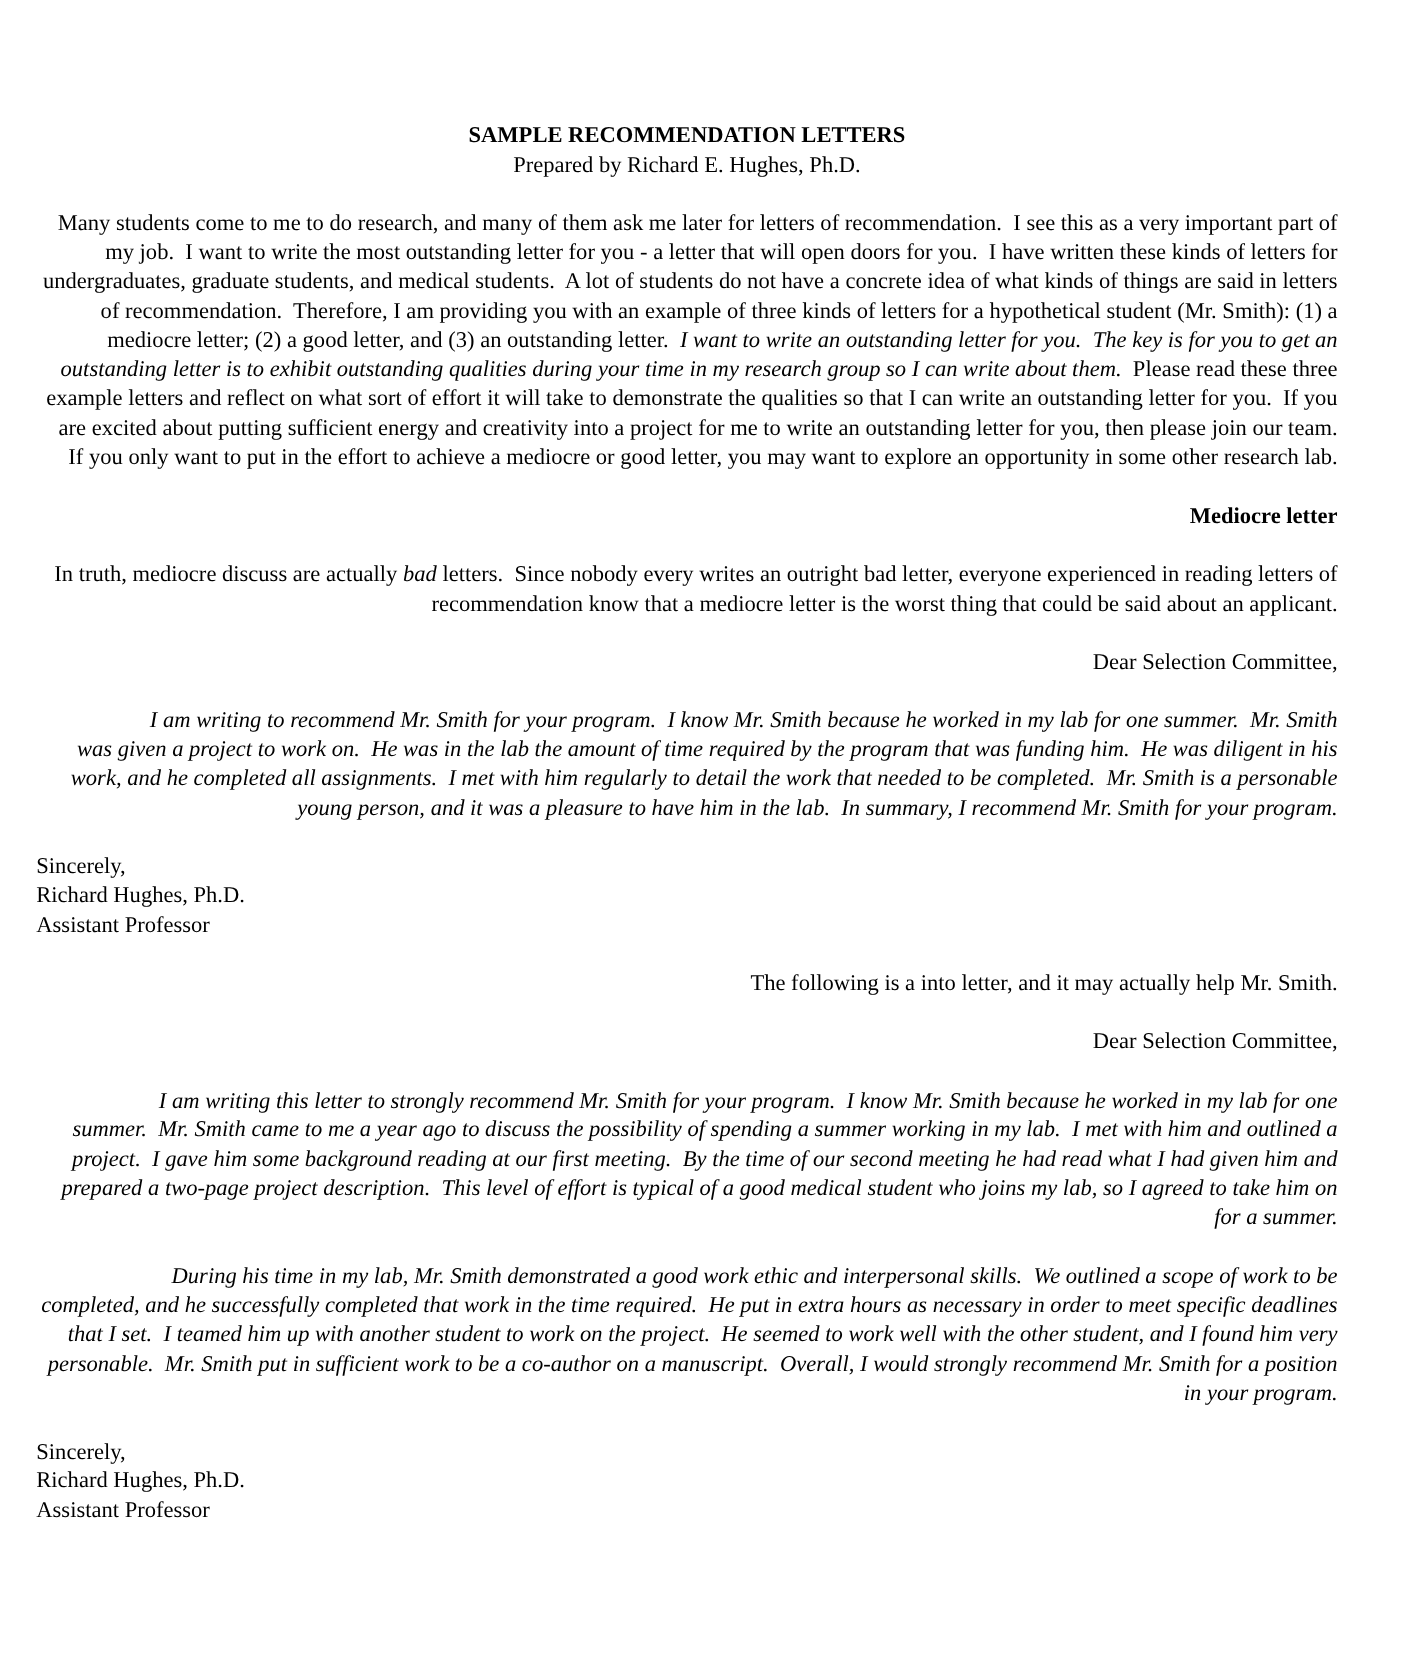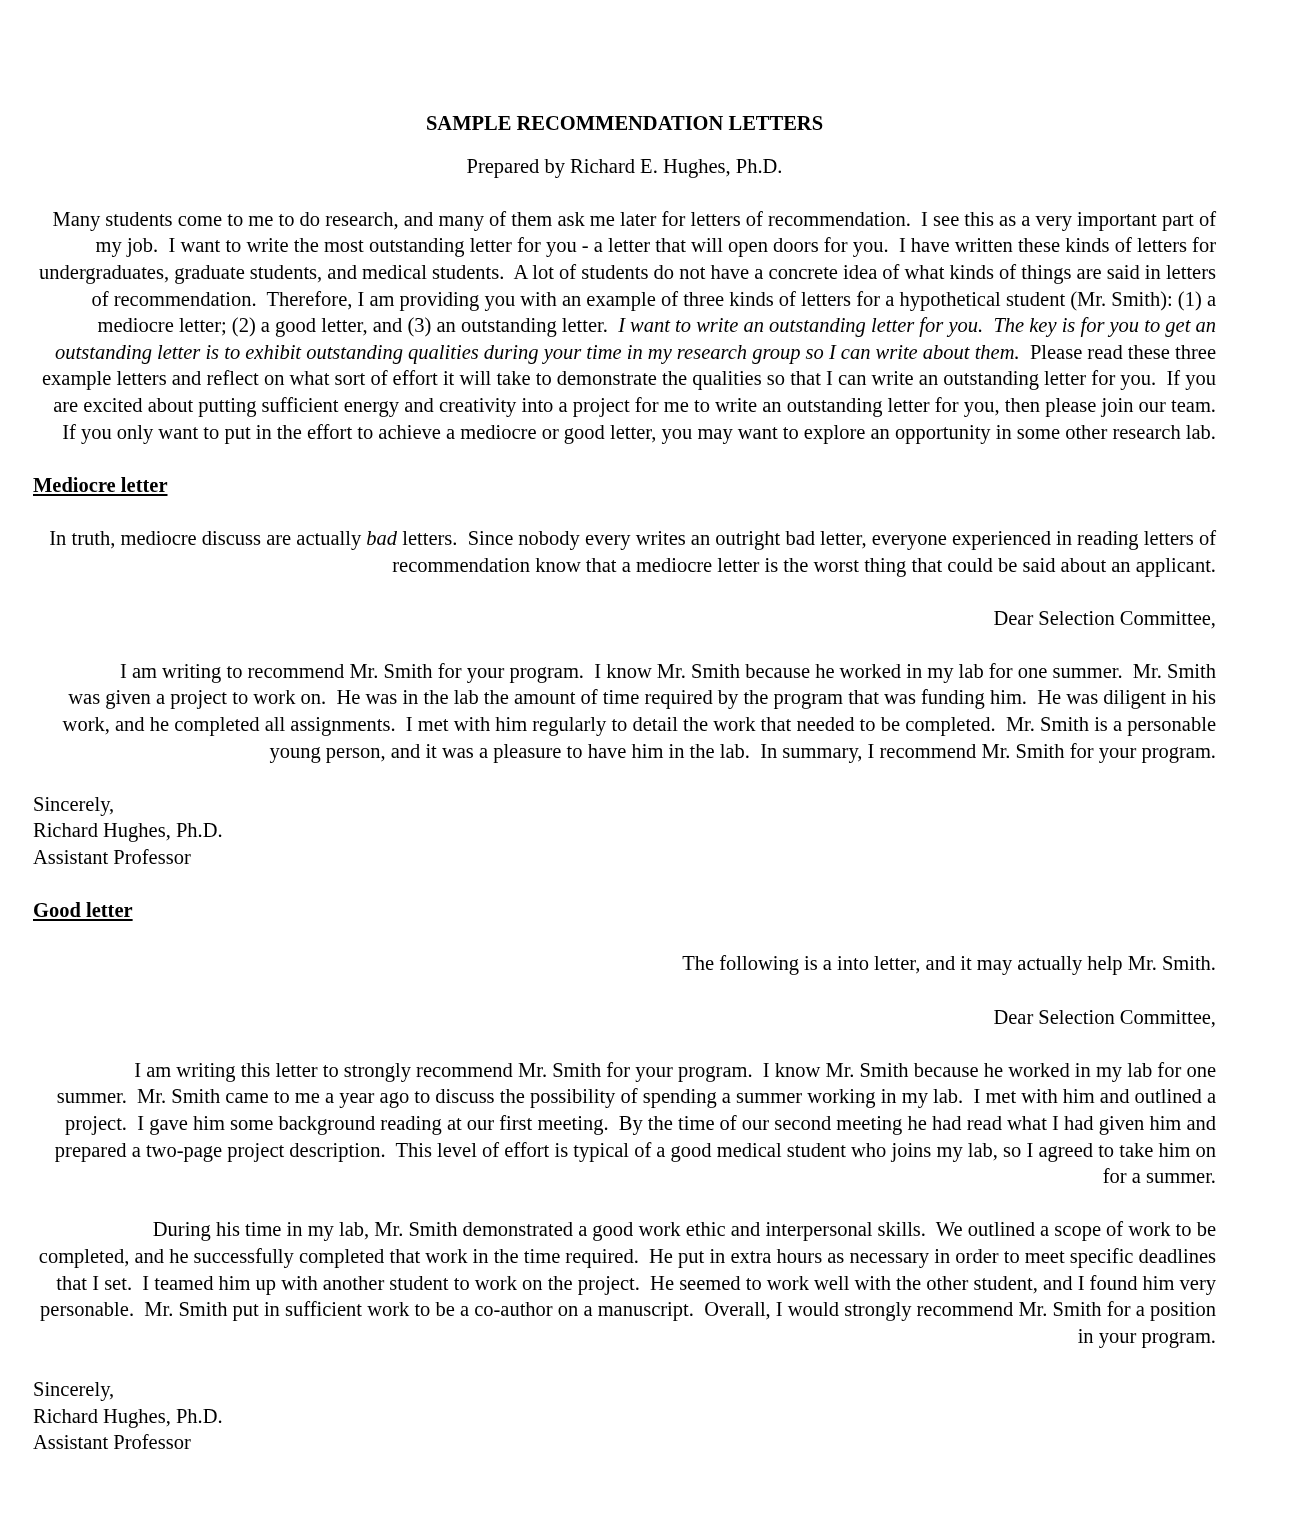--- a/index.html
+++ b/index.html
@@ -20,28 +20,27 @@
     line-height: 26.6px;
   }
   .center { text-align: center; }
   .bold   { font-weight: bold; }
   .italic { font-style: italic; }
   .para {
     margin: 26.6px 0 0 0;
     white-space: pre-wrap;
     text-align: right;
   }
-  .tight { margin-top: 16px; }
-  .indent { text-indent: 82px; }
+  .tight { margin-top: 0; }
+  .indent { text-indent: 82px; font-style: italic; }
   .heading {
     margin: 26.6px 0 0 0;
-    text-align: left;
+    text-align: right;
     font-weight: bold;
     white-space: pre-wrap;
-    text-decoration: underline;
   }
   .sig {
     margin: 26.6px 0 0 0;
     white-space: pre-wrap;
   }
 </style>
 </head>
 <body>
 
 <div class="page">
@@ -56,21 +55,20 @@
   <p class="para"><span>In truth, mediocre discuss are actually </span><span class="italic">bad</span><span> letters.  Since nobody every writes an outright bad letter, everyone experienced in reading letters of recommendation know that a mediocre letter is the worst thing that could be said about an applicant.</span></p>
 
   <p class="para">Dear Selection Committee,</p>
 
   <p class="para indent">I am writing to recommend Mr. Smith for your program.  I know Mr. Smith because he worked in my lab for one summer.  Mr. Smith was given a project to work on.  He was in the lab the amount of time required by the program that was funding him.  He was diligent in his work, and he completed all assignments.  I met with him regularly to detail the work that needed to be completed.  Mr. Smith is a personable young person, and it was a pleasure to have him in the lab.  In summary, I recommend Mr. Smith for your program.</p>
 
   <p class="sig">Sincerely,
 Richard Hughes, Ph.D.
 Assistant Professor</p>
 
-  <p class="heading">Good letter</p>
 
   <p class="para">The following is a into letter, and it may actually help Mr. Smith.</p>
 
   <p class="para">Dear Selection Committee,</p>
 
   <p class="para indent">I am writing this letter to strongly recommend Mr. Smith for your program.  I know Mr. Smith because he worked in my lab for one summer.  Mr. Smith came to me a year ago to discuss the possibility of spending a summer working in my lab.  I met with him and outlined a project.  I gave him some background reading at our first meeting.  By the time of our second meeting he had read what I had given him and prepared a two-page project description.  This level of effort is typical of a good medical student who joins my lab, so I agreed to take him on for a summer.</p>
 
   <p class="para indent">During his time in my lab, Mr. Smith demonstrated a good work ethic and interpersonal skills.  We outlined a scope of work to be completed, and he successfully completed that work in the time required.  He put in extra hours as necessary in order to meet specific deadlines that I set.  I teamed him up with another student to work on the project.  He seemed to work well with the other student, and I found him very personable.  Mr. Smith put in sufficient work to be a co-author on a manuscript.  Overall, I would strongly recommend Mr. Smith for a position in your program.</p>
 
   <p class="sig">Sincerely,

